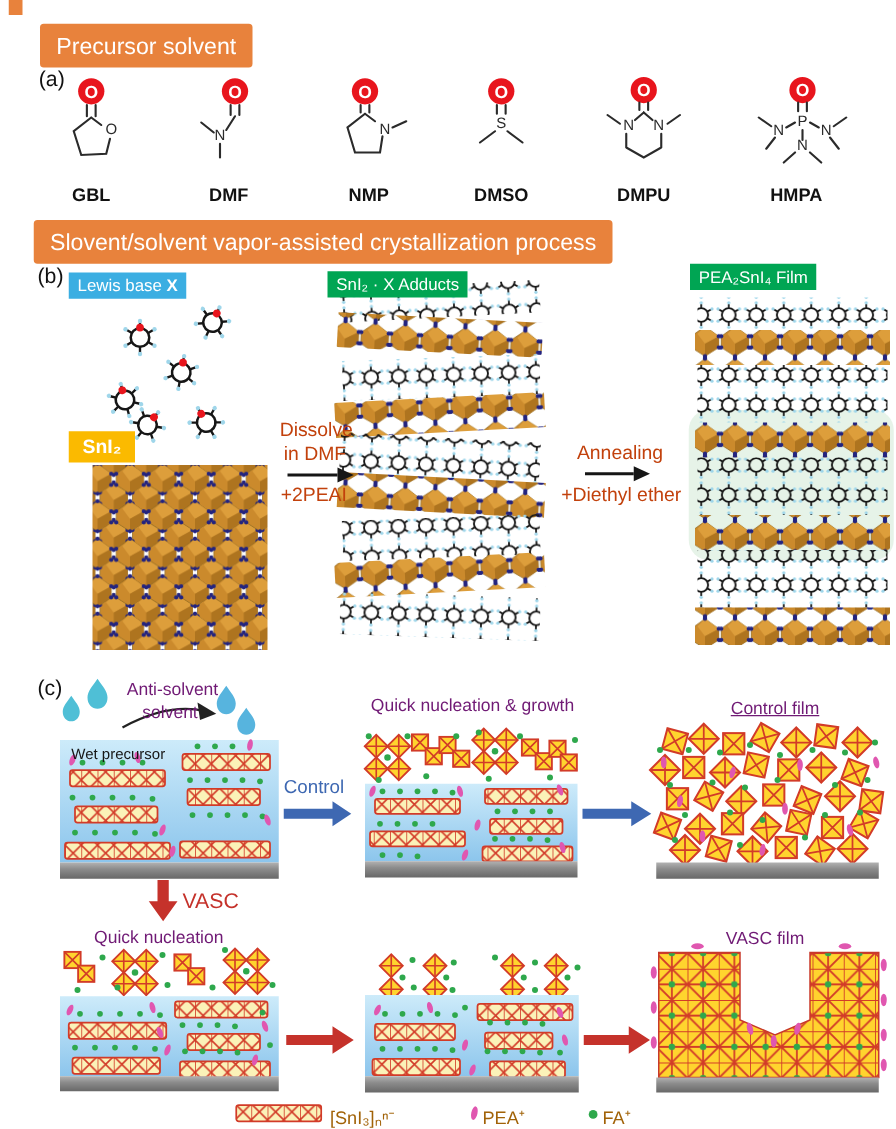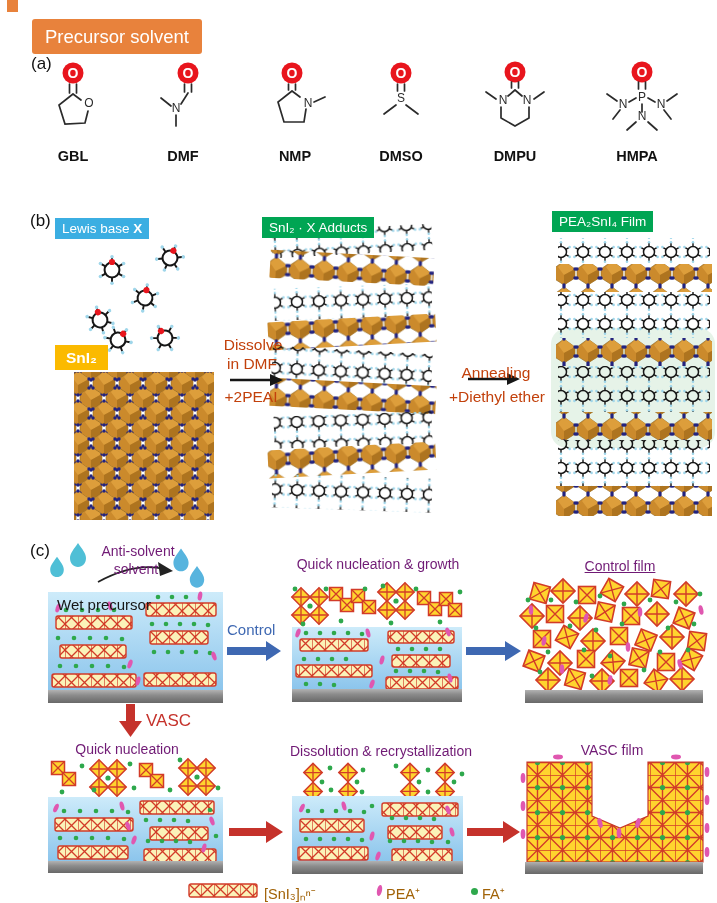--- a/index.html
+++ b/index.html
@@ -14,21 +14,21 @@
   .tag.blue{background:#3BAEE2;}
   .tag.green{background:#00A553;}
   .tag.yellow{background:#FBBA00;font-size:15.5px;font-weight:bold;padding:2px 11px;line-height:21px;}
   .tag b{font-weight:bold;}
   .steptxt{position:absolute;font-size:15.5px;color:#c2410c;z-index:2;white-space:nowrap;
            transform:translateX(-50%);}
   .ctitle{position:absolute;font-size:14px;color:#701a75;z-index:2;white-space:nowrap;
           transform:translateX(-50%);}
   .ctrl-lbl{position:absolute;font-size:15px;color:#3E68B2;z-index:2;white-space:nowrap;}
   .vasc-lbl{position:absolute;font-size:17px;color:#C5322B;z-index:2;white-space:nowrap;}
-  .wet-lbl{position:absolute;font-size:15px;color:#161616;z-index:2;white-space:nowrap;}
+  .wet-lbl{position:absolute;font-size:12px;color:#161616;z-index:2;white-space:nowrap;}
   .mol-fig{position:absolute;width:90px;text-align:center;z-index:2;margin:0;}
   .mol-fig figcaption{font-size:14.5px;font-weight:bold;color:#111;margin-top:0;}
   .bond{stroke:#2b2b2b;stroke-width:1.7;fill:none;stroke-linecap:round;}
   .atom{font:12px "Liberation Sans",sans-serif;fill:#2b2b2b;text-anchor:middle;}
   .oatom{font:bold 14px "Liberation Sans",sans-serif;fill:#fff;text-anchor:middle;}
   .xb{fill:url(#bp);stroke:#D23B28;stroke-width:1.4;}
   .fa{fill:#2EA84C;}
   .pea{fill:#E057B0;}
   .lg-txt{position:absolute;font-size:14.5px;color:#a16207;z-index:2;white-space:nowrap;}
   .lg-oval{position:absolute;width:5px;height:11px;background:#E057B0;border-radius:50%;
@@ -578,49 +578,49 @@
       <path class="bond" d="M46.5,22 V29 M53.5,22 V29"></path>
       <path class="bond" d="M44,38 L37,42 M56,38 L63,42 M50,44 V52 M25,41 L15,34 M28,50 L21,59 M75,41 L85,34 M72,50 L79,59 M44,62 L35,70 M56,62 L65,70"></path>
       <text class="atom" x="50" y="41">P</text>
       <text class="atom" x="31" y="48">N</text>
         <text class="atom" x="69" y="48">N</text>
         <text class="atom" x="50" y="60">N</text>
     </svg>
     <figcaption>HMPA</figcaption>
   </figure>
 
+  <div class="banner" style="left:27px;top:176px;">Slovent/solvent vapor-assisted crystallization process</div>
 
   <div class="plabel" style="left:30px;top:211px;">(b)</div>
 
   <div class="tag blue" style="left:55px;top:218px;">
     <span>Lewis base </span><b>X</b>
   </div>
   <div class="tag green" style="left:262px;top:217px;">SnI₂ · X Adducts</div>
   <div class="tag green" style="left:552px;top:211px;">PEA₂SnI₄ Film</div>
   <div class="tag yellow" style="left:55px;top:345px;">SnI₂</div>
 
   <div class="steptxt" style="left:253px;top:336px;">Dissolve</div>
   <div class="steptxt" style="left:252px;top:355px;">in DMF</div>
   <div class="steptxt" style="left:251px;top:388px;">+2PEAI</div>
-  <div class="steptxt" style="left:496px;top:364px;">Annealing</div>
+  <div class="steptxt" style="left:496px;top:354px;">Annealing</div>
   <div class="steptxt" style="left:497px;top:388px;">+Diethyl ether</div>
 
   <div class="plabel" style="left:30px;top:541px;">(c)</div>
 
   <div class="ctitle" style="left:138px;top:543px;">Anti-solvent</div>
   <div class="ctitle" style="left:136px;top:561px;">solvent</div>
   <div class="wet-lbl" style="left:57px;top:596px;">Wet precursor</div>
 
   <div class="ctrl-lbl" style="left:227px;top:621px;">Control</div>
   <div class="vasc-lbl" style="left:146px;top:711px;">VASC</div>
 
   <div class="ctitle" style="left:378px;top:556px;">Quick nucleation &amp; growth</div>
   <div class="ctitle" style="left:620px;top:558px;text-decoration:underline;">Control film</div>
   <div class="ctitle" style="left:127px;top:741px;">Quick nucleation</div>
-  <div class="ctitle" style="left:381px;top:743px;">Dissolution &amp; recrystallization</div>
   <div class="ctitle" style="left:612px;top:742px;">VASC film</div>
 
   <svg style="position:absolute;left:188px;top:883px;z-index:2;" width="70" height="16">
     <rect class="xb" x="1" y="1" width="68" height="13" rx="2"></rect>
   </svg>
   <div class="lg-txt" style="left:264px;top:883px;">[SnI₃]ₙⁿ⁻</div>
   <span class="lg-oval" style="left:377px;top:885px;"></span>
   <div class="lg-txt" style="left:386px;top:883px;">PEA⁺</div>
   <span class="lg-dot" style="left:471px;top:888px;"></span>
   <div class="lg-txt" style="left:482px;top:883px;">FA⁺</div>

